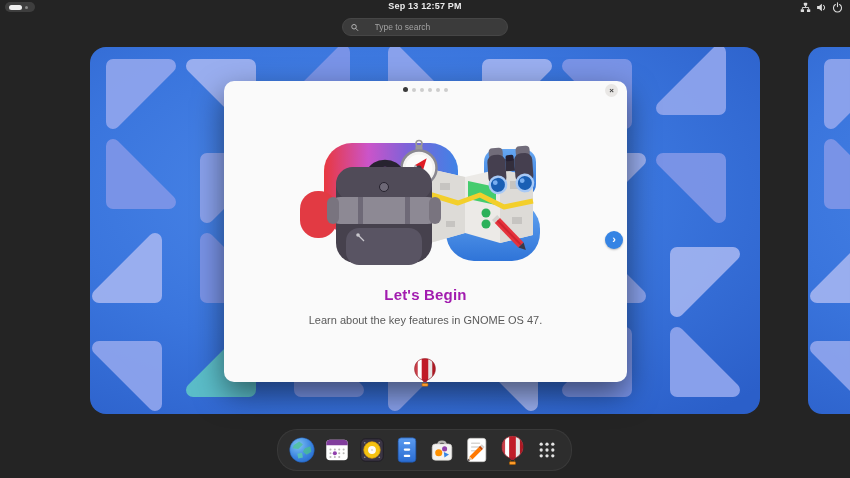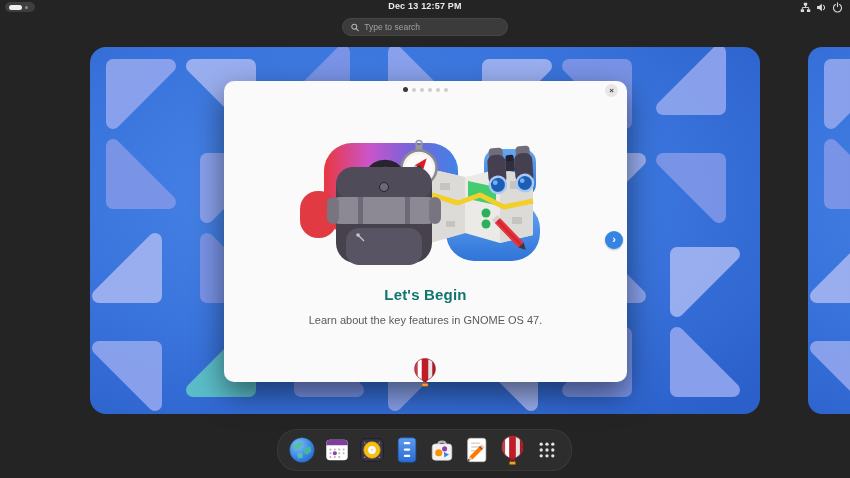--- a/index.html
+++ b/index.html
@@ -12,21 +12,21 @@
   .ws-pill{position:absolute;left:5px;top:2px;width:30px;height:10px;background:#3e3e3e;
     border-radius:6px;display:flex;align-items:center;gap:3px;padding:0 4px;box-sizing:border-box;cursor:pointer}
   .ws-pill .cap{width:13px;height:5px;background:#efefef;border-radius:3px}
   .ws-pill .dot{width:3px;height:3px;background:#8a8a8a;border-radius:50%}
   .clock{position:absolute;left:0;top:1px;width:100%;text-align:center;color:#ececec;
     font-size:9px;font-weight:700;letter-spacing:.2px}
   .status{position:absolute;right:7px;top:1.5px;display:flex;gap:5px;align-items:center;cursor:pointer}
   .status svg{display:block}
   
   .search{position:absolute;left:342px;top:18px;width:166px;height:18px;background:#3b3b3b;
-    border:1px solid #464646;border-radius:10px;display:flex;align-items:center;gap:5px;
+    border:1px solid #464646;border-radius:10px;display:flex;align-items:center;gap:16px;
     padding:8px 8px;box-sizing:border-box}
   .search input{background:transparent;border:none;outline:none;color:#cfcfcf;font-size:8.5px;
     font-family:"Liberation Sans",sans-serif;width:100%;padding:0}
   .search input::placeholder{color:#a2a2a2;opacity:1}
   
   .workspace{position:absolute;left:90px;top:47px;width:670px;height:367px;border-radius:16px;
     overflow:hidden;cursor:pointer}
   .workspace-side{position:absolute;left:808px;top:47px;width:42px;height:367px;
     border-radius:14px 0 0 14px;overflow:hidden;cursor:pointer}
   
@@ -36,21 +36,21 @@
     align-items:center;gap:4px}
   .dots .dot{width:4px;height:4px;border-radius:50%;background:#cdcdcd;cursor:pointer}
   .dots .dot.active{width:5px;height:5px;background:#3a3a3a}
   .close-btn{position:absolute;right:9px;top:3px;width:13px;height:13px;border-radius:50%;
     background:#e9e7e5;color:#3d3d3d;font-size:8px;line-height:13px;text-align:center;
     cursor:pointer;font-weight:700}
   .illus{position:absolute;left:76px;top:52px;width:250px;height:132px}
   .next-btn{position:absolute;left:381px;top:150px;width:18px;height:18px;border-radius:50%;
     background:#3584e4;color:#fff;text-align:center;font-size:11px;line-height:17px;
     font-weight:700;cursor:pointer;box-shadow:0 1px 2px rgba(0,0,0,.25)}
-  .dlg-title{position:absolute;top:205px;left:0;width:100%;text-align:center;color:#0f766e;
+  .dlg-title{position:absolute;top:205px;left:0;width:100%;text-align:center;color:#a21caf;
     font-size:15px;font-weight:800;letter-spacing:.2px}
   .dlg-sub{position:absolute;top:233px;left:0;width:100%;text-align:center;color:#5a5a5a;
     font-size:11px}
   .dlg-balloon{position:absolute;left:188px;top:276px;width:26px;height:30px}
   
   .dock{position:absolute;left:277px;top:429px;width:295px;height:42px;background:#2d2d2d;
     border:1px solid rgba(255,255,255,.06);border-radius:20px;display:flex;align-items:center;
     justify-content:space-evenly;box-sizing:border-box;padding:0 4px}
   .dock-item{width:30px;height:30px;cursor:pointer;display:flex;align-items:center;justify-content:center}
   .dock-item svg{display:block}
@@ -85,21 +85,21 @@
       <stop offset="1" stop-color="#2b5fc9"></stop>
     </radialGradient>
   </defs>
 </svg>
 
 <div class="topbar">
   <div class="ws-pill">
     <span class="cap"></span>
     <span class="dot"></span>
   </div>
-  <div class="clock">Dec 13 12:57 PM</div>
+  <div class="clock">Sep 13 12:57 PM</div>
   <div class="status">
     <svg width="11" height="11" viewBox="0 0 12 12">
       <rect x="4.2" y="0.8" width="3.6" height="3.2" rx="0.6" fill="#dcdcdc"></rect>
       <rect x="0.8" y="7.8" width="3.6" height="3.2" rx="0.6" fill="#dcdcdc"></rect>
       <rect x="7.6" y="7.8" width="3.6" height="3.2" rx="0.6" fill="#dcdcdc"></rect>
       <path d="M6,4 L6,6 M2.6,7.8 L2.6,6 L9.4,6 L9.4,7.8" fill="none" stroke="#dcdcdc" stroke-width="1"></path>
     </svg>
     <svg width="11" height="11" viewBox="0 0 12 12">
       <path d="M1.2,4.4 L3.4,4.4 L6.4,1.8 L6.4,10.2 L3.4,7.6 L1.2,7.6 Z" fill="#dcdcdc"></path>
       <path d="M8.2,3.6 C9.8,4.8 9.8,7.2 8.2,8.4" fill="none" stroke="#dcdcdc" stroke-width="1.1" stroke-linecap="round"></path>

